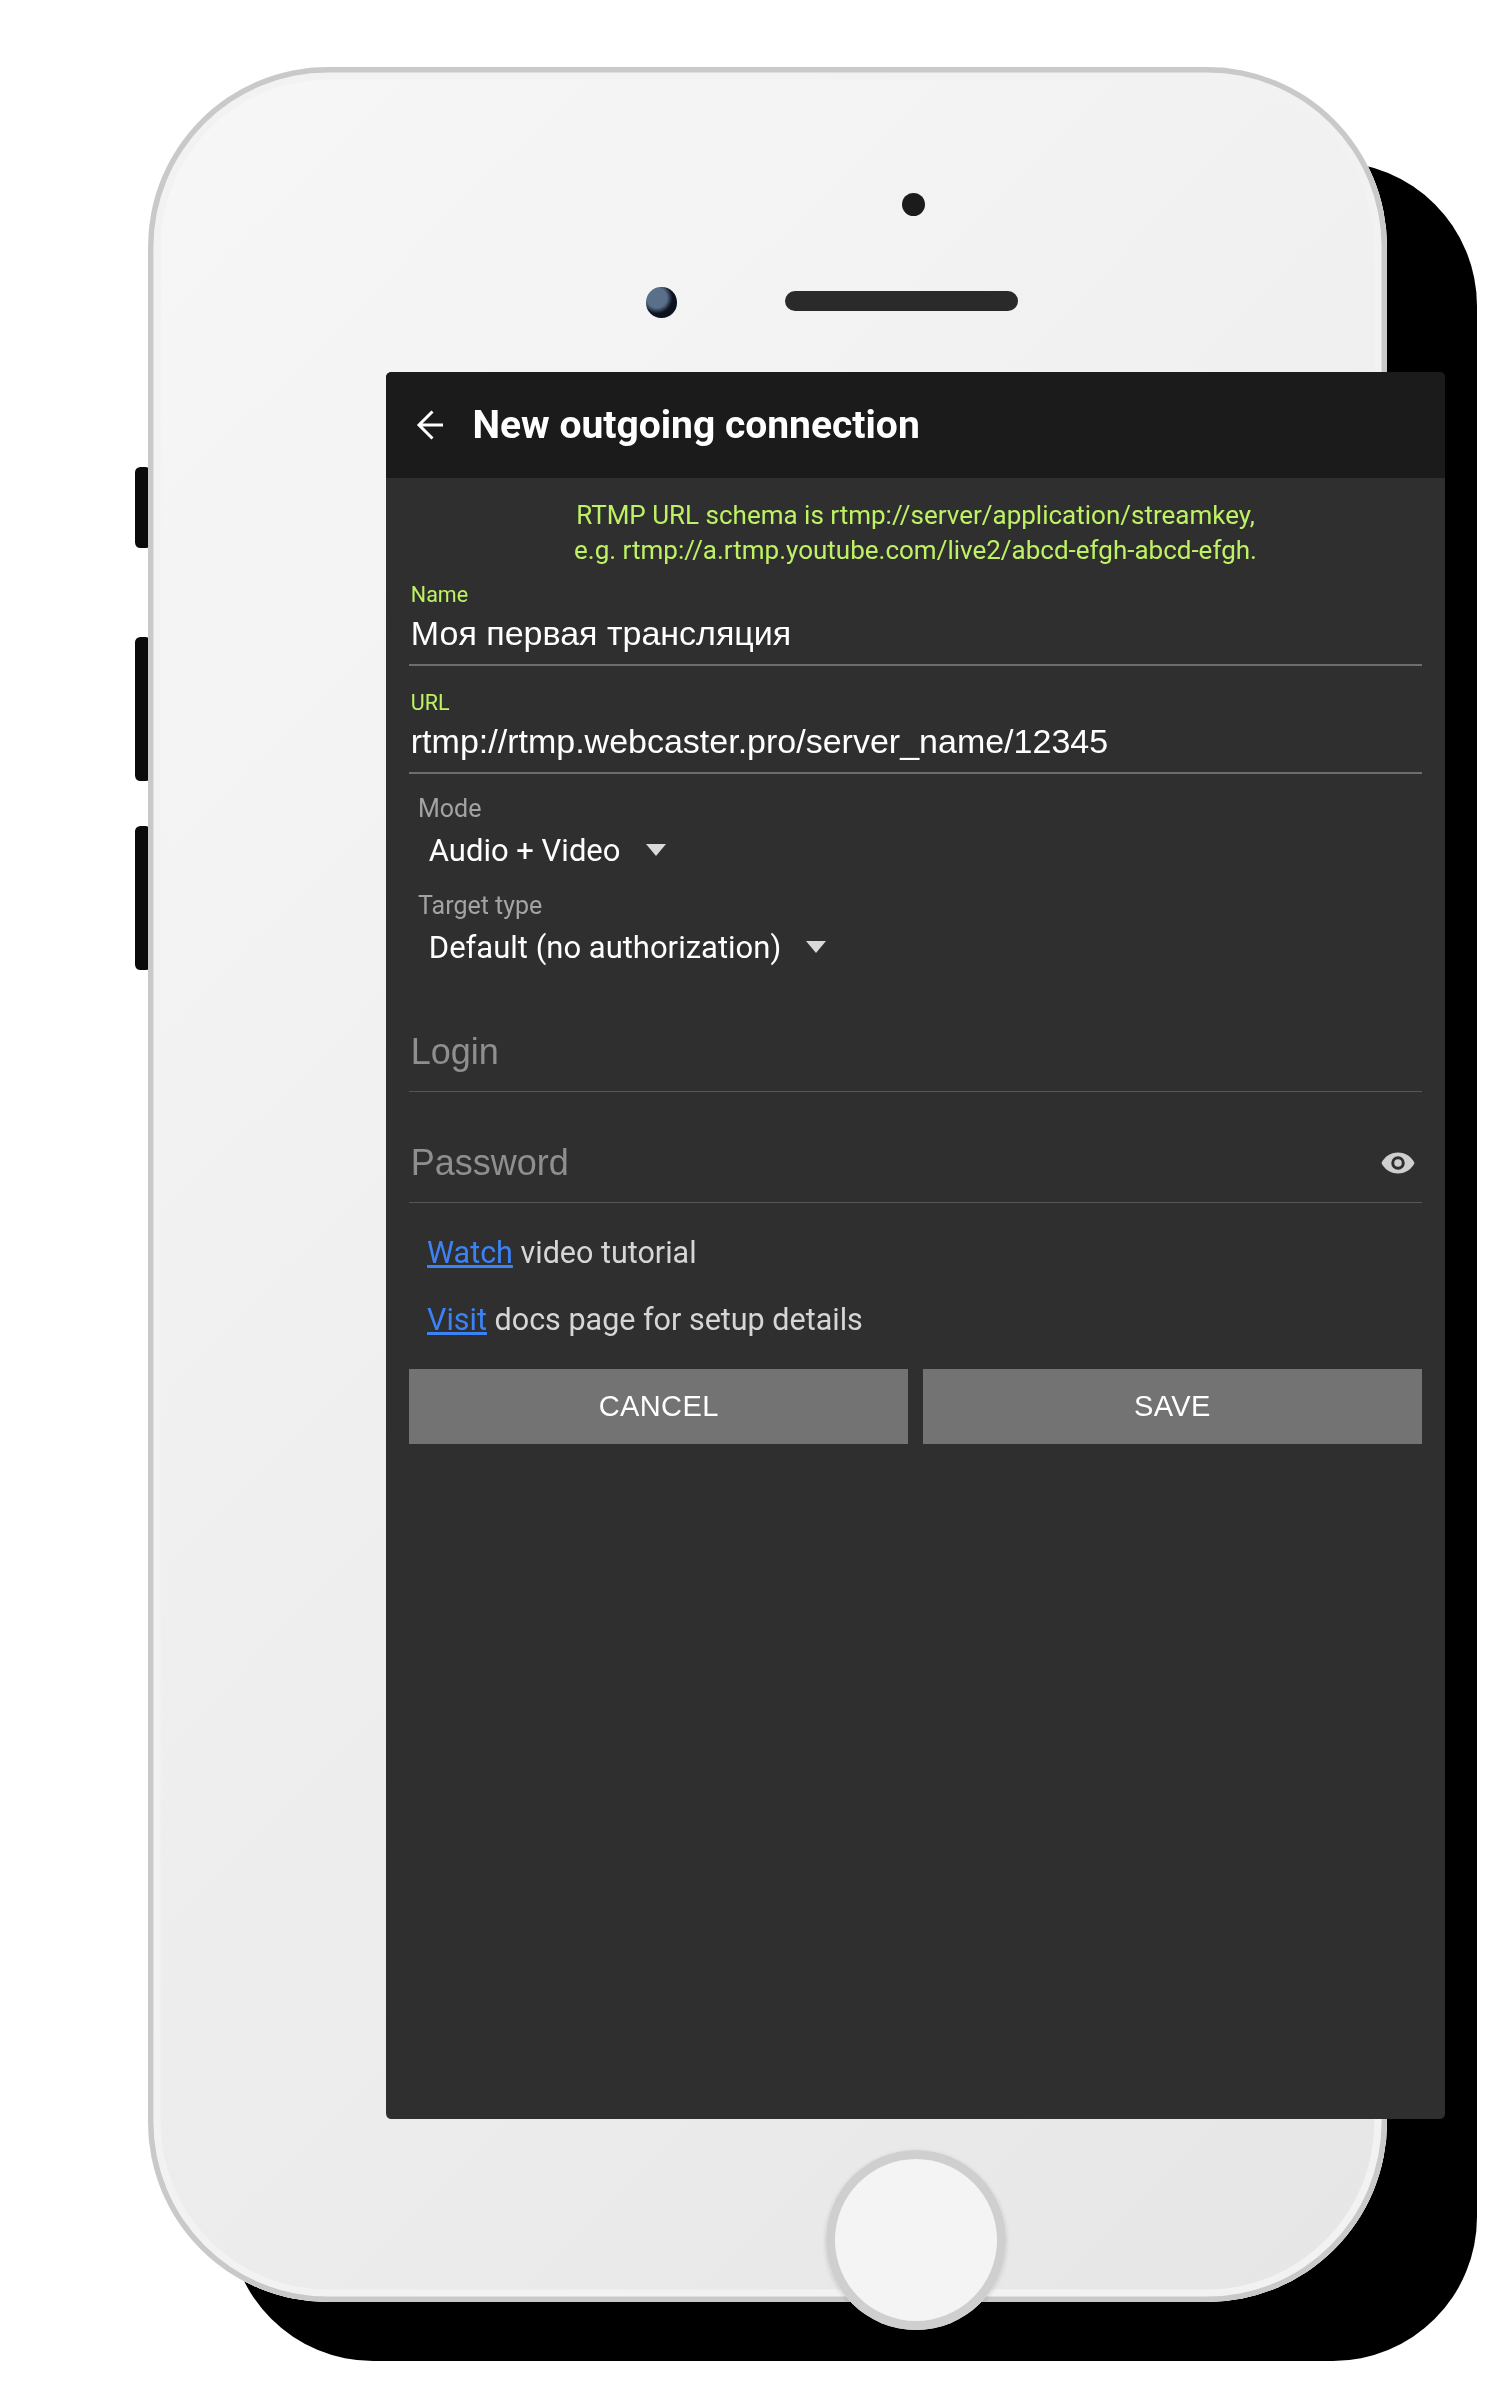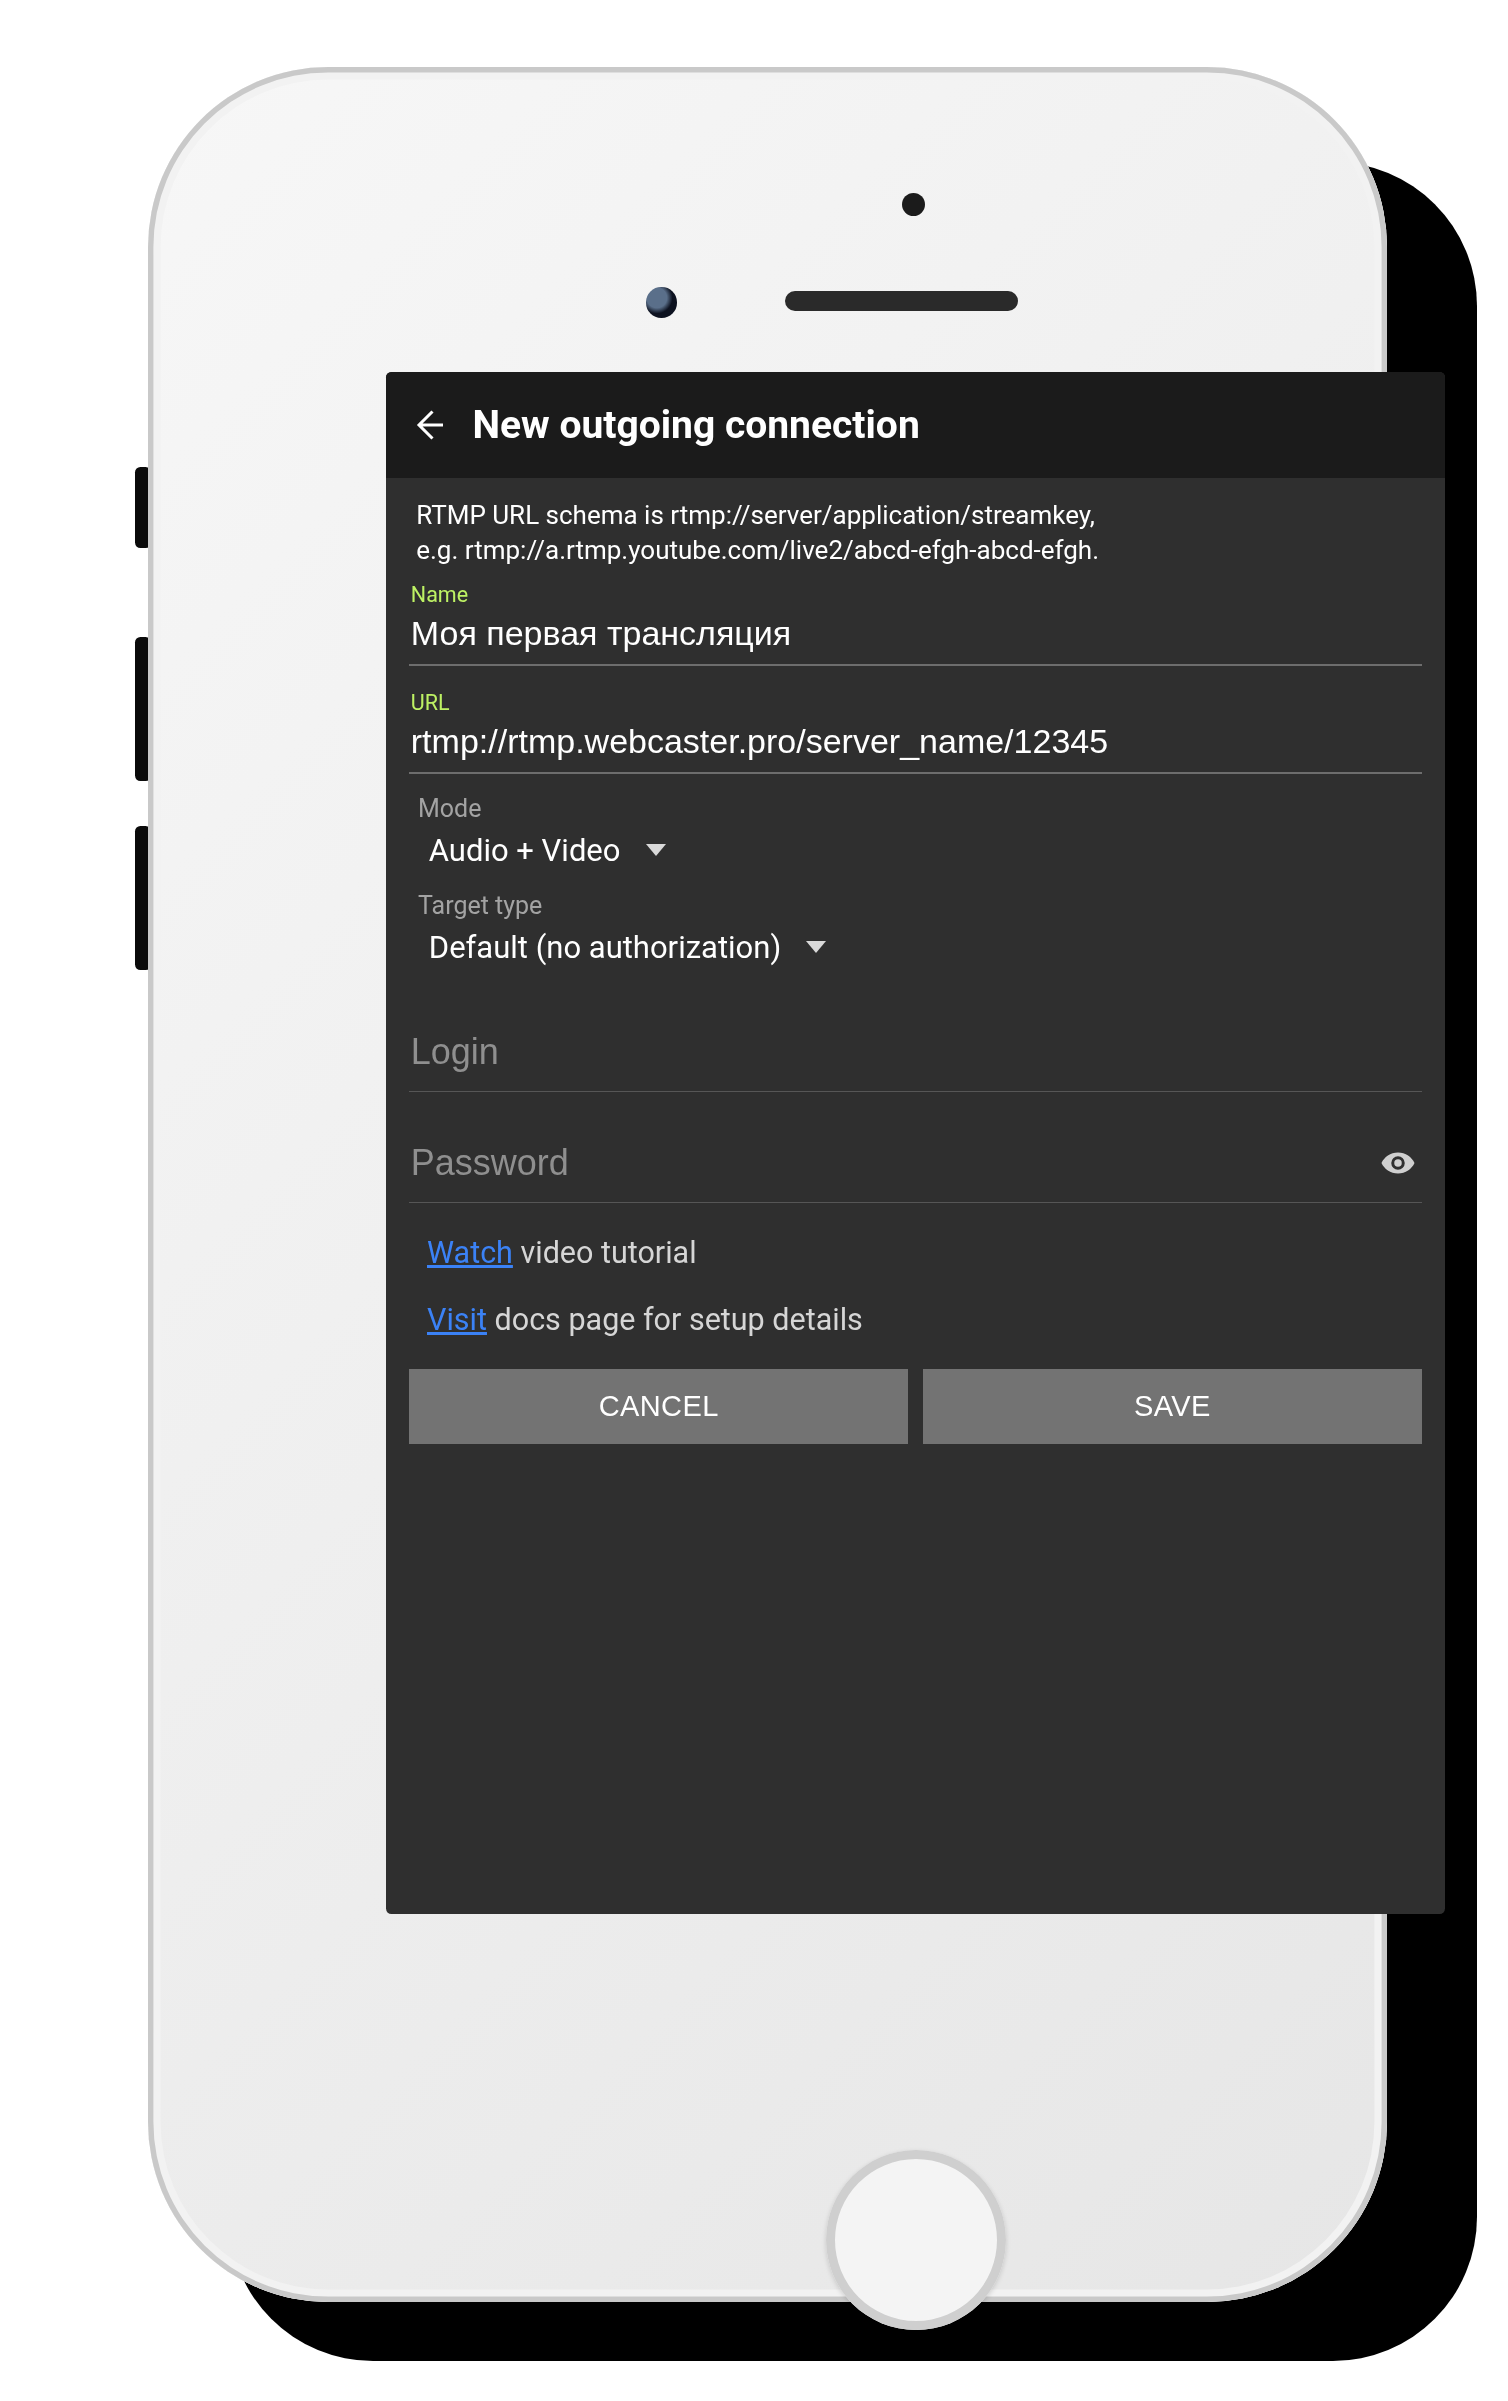--- a/index.html
+++ b/index.html
@@ -39,38 +39,38 @@
   
   .home-btn {
     position:absolute; left:678px; top:2083px; width:180px; height:180px;
     border-radius:50%; background:#f4f4f4;
     box-shadow: inset 0 0 0 9px #cfcfcf, 0 1.8px 5.4px rgba(0,0,0,.15);
   }
 
   
   .screen {
     position:absolute; left:238px; top:305px;
-    width:1059px; height:1542px;
+    width:1059px; height:1747px;
     background:#2f2f2f;
     border-radius:5.4px;
     overflow:hidden;
     color:#e8e8e8;
   }
 
   .appbar {
     display:flex; align-items:center;
     height:106px; padding:0 21.5px;
     background:#1b1b1b;
   }
   .back-icon { width:40px; height:40px; display:flex; align-items:center; justify-content:center; margin-right:25px; color:#fff; }
   .back-icon svg { width:36px; height:36px; stroke:#fff; stroke-width:4; fill:none; }
   .appbar-title { font-size:39px; font-weight:700; color:#fff; }
 
   .content { padding: 16px 23px 0 23px; }
-  .hint { color:#ffffff; font-size:26px; line-height:1.35; padding: 3.6px 7.2px 9px 7.2px; }
+  .hint { color:#bef264; font-size:26px; line-height:1.35; padding: 3.6px 7.2px 9px 7.2px; text-align:center; }
 
   .field { margin-top:5.4px; }
   .field .lbl { color:#bef264; font-size:21.5px; padding-left:1.8px; }
   .text-input {
     width:100%; background:transparent; border:none; outline:none;
     color:#fff; font-size:34px; padding:7.2px 1.8px 10.8px 1.8px;
     border-bottom:2.7px solid #6d6d6d;
   }
 
   

